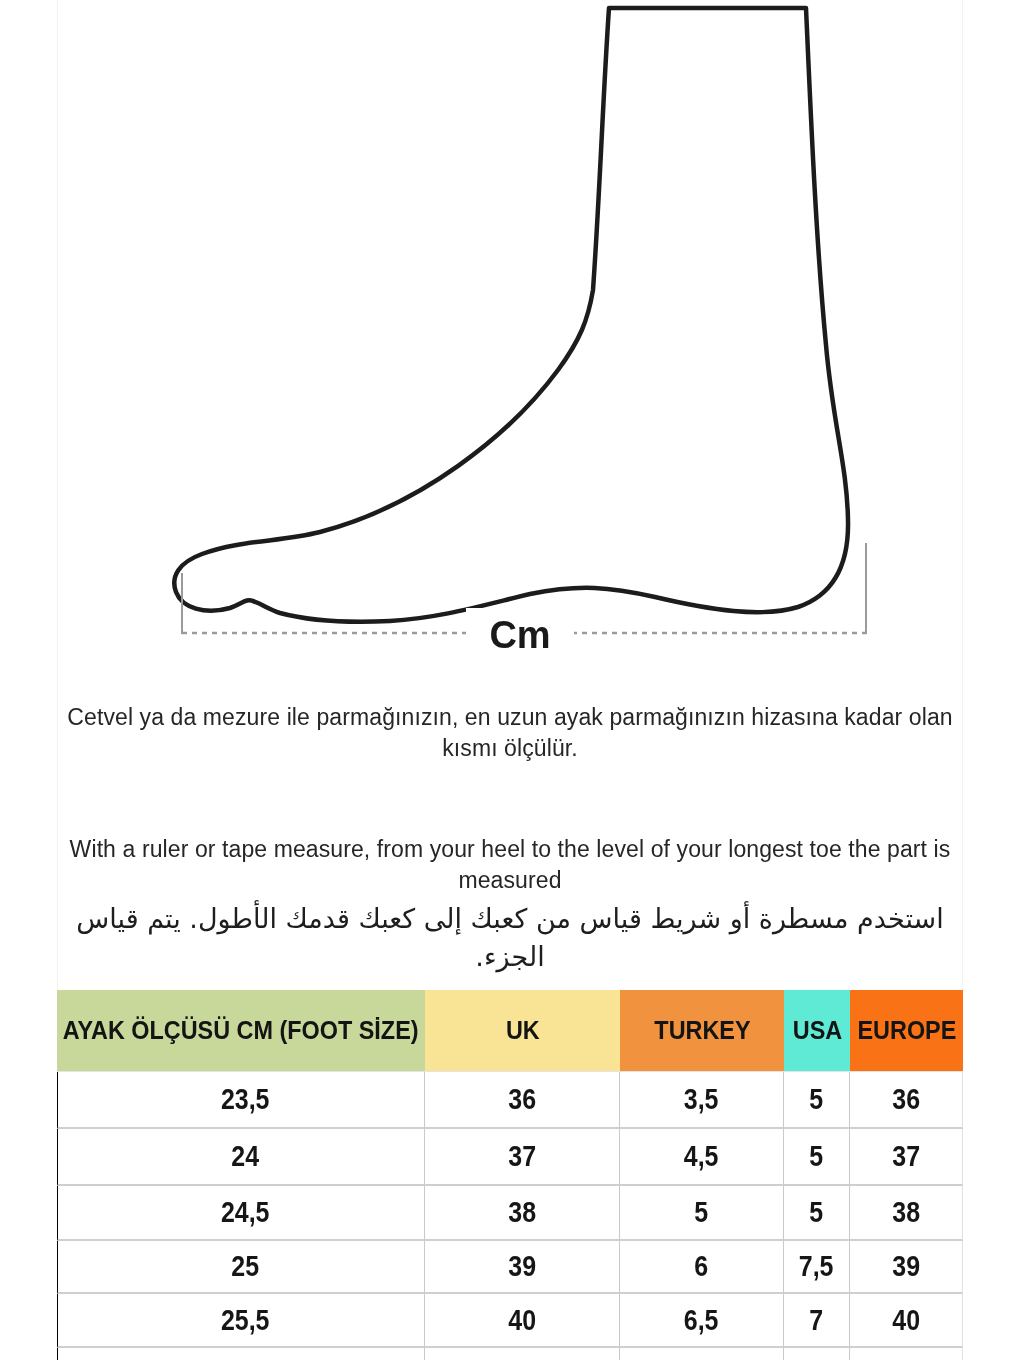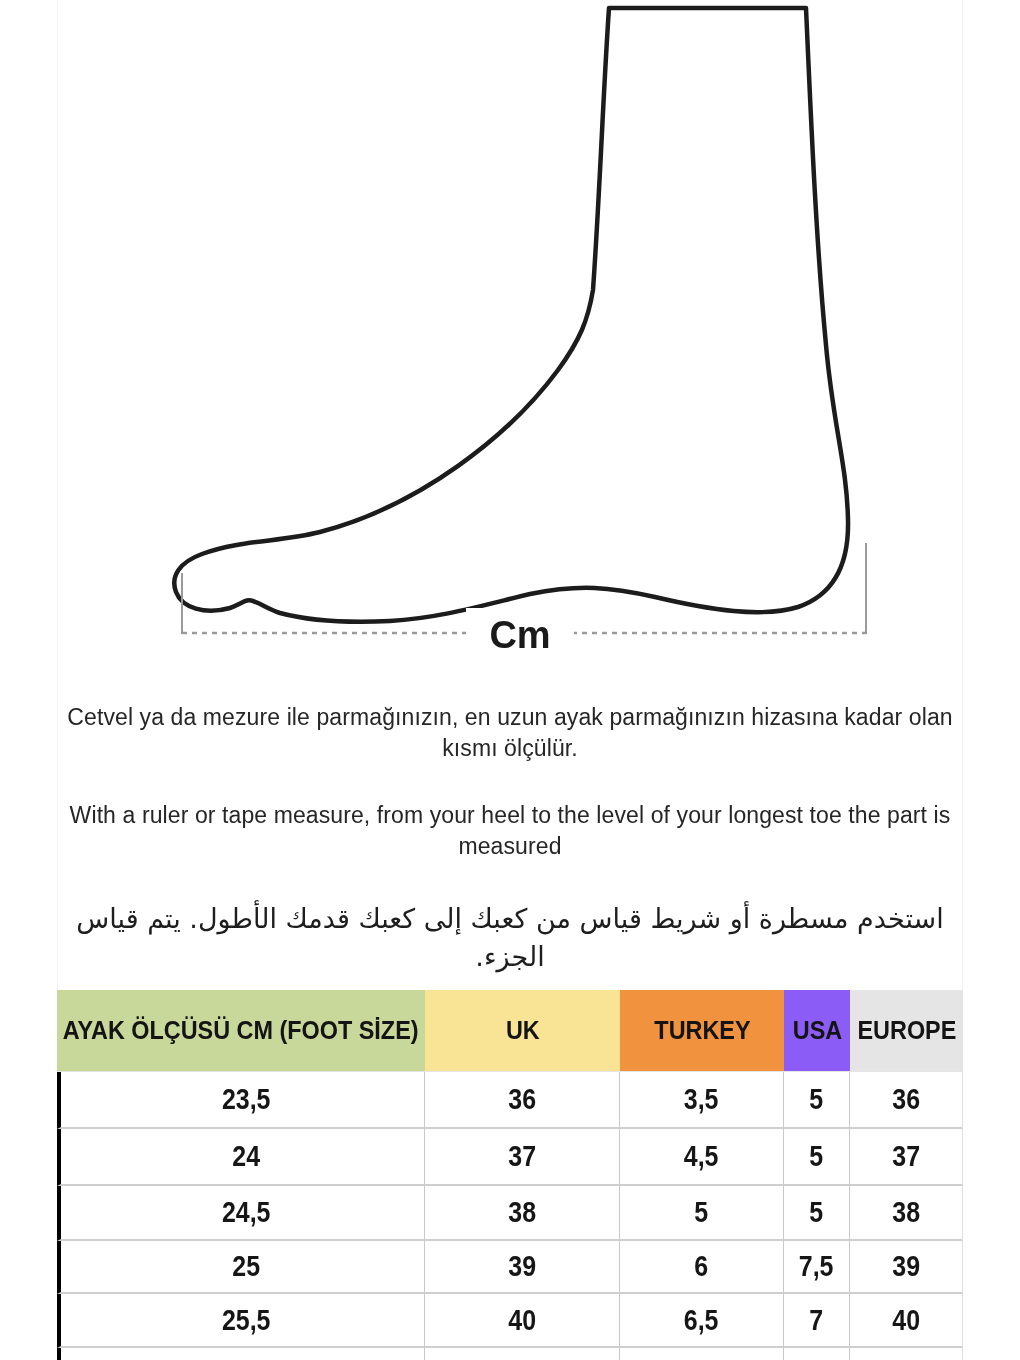--- a/index.html
+++ b/index.html
@@ -14,21 +14,21 @@
   
   #foot-figure { position:absolute; left:150px; top:0; width:750px; height:660px; }
 
   
   .instr {
     position:absolute; left:60px; width:900px;
     text-align:center; color:#262626;
     font-size:23px; line-height:31px; letter-spacing:0.1px;
   }
   #instr-tr { top:702px; }
-  #instr-en { top:800px; }
+  #instr-en { top:834px; }
   #instr-ar { top:900px; font-size:27px; line-height:38px; direction:rtl;
               font-family:"DejaVu Sans", sans-serif; color:#1e1e1e; }
 
   
   #size-table {
     position:absolute; left:57px; top:990px; width:776px;
     display:grid;
     grid-template-columns:368px 195px 164px 66px 113px;
     grid-template-rows:82px 57px 57px 55px 53px 54px 12px;
   }
@@ -36,21 +36,21 @@
     display:flex; align-items:center; justify-content:center;
     font-weight:bold; font-size:26px; color:#141414; white-space:nowrap; overflow:hidden;
   }
   .hcell .tx { display:inline-block; transform:scaleX(0.9); }
   .bcell {
     display:flex; align-items:center; justify-content:center;
     background:#fff; font-weight:bold; font-size:29px; color:#161616;
     border-bottom:2px solid #cfcfcf; overflow:hidden;
   }
   .bcell .tx { display:inline-block; transform:scaleX(0.86); }
-  .c1 { border-left:4px solid #000000; border-right:1px solid #c9c9c9;padding-left:8px; }
+  .c1 { border-left:1px solid #000000; border-right:1px solid #c9c9c9;padding-left:8px; }
   .c2, .c3, .c4 { border-right:1px solid #c9c9c9; }
   .c5 { border-right:1px solid #e0e0e0; }
   .hcell { border-bottom:1px solid #e4e4e4; }
   .partial { border-bottom:none; }
 </style>
 </head>
 <body>
 
 <div id="canvas">
 
@@ -93,24 +93,24 @@
 
     <div class="hcell" style="background-color: rgb(200, 215, 154);">
       <span class="tx">AYAK ÖLÇÜSÜ CM (FOOT SİZE)</span>
     </div>
     <div class="hcell" style="background-color: rgb(249, 227, 148);">
       <span class="tx">UK</span>
     </div>
     <div class="hcell" style="background-color: rgb(240, 146, 62);">
       <span class="tx">TURKEY</span>
     </div>
-    <div class="hcell" style="background-color: #8b5cf6;">
+    <div class="hcell" style="background-color: #5eead4;">
       <span class="tx">USA</span>
     </div>
-    <div class="hcell" style="background-color: #e5e5e5;">
+    <div class="hcell" style="background-color: #f97316;">
       <span class="tx">EUROPE</span>
     </div>
 
     <div class="bcell c1">
         <span class="tx">23,5</span>
       </div>
     <div class="bcell c2">
         <span class="tx">36</span>
       </div>
     <div class="bcell c3">

